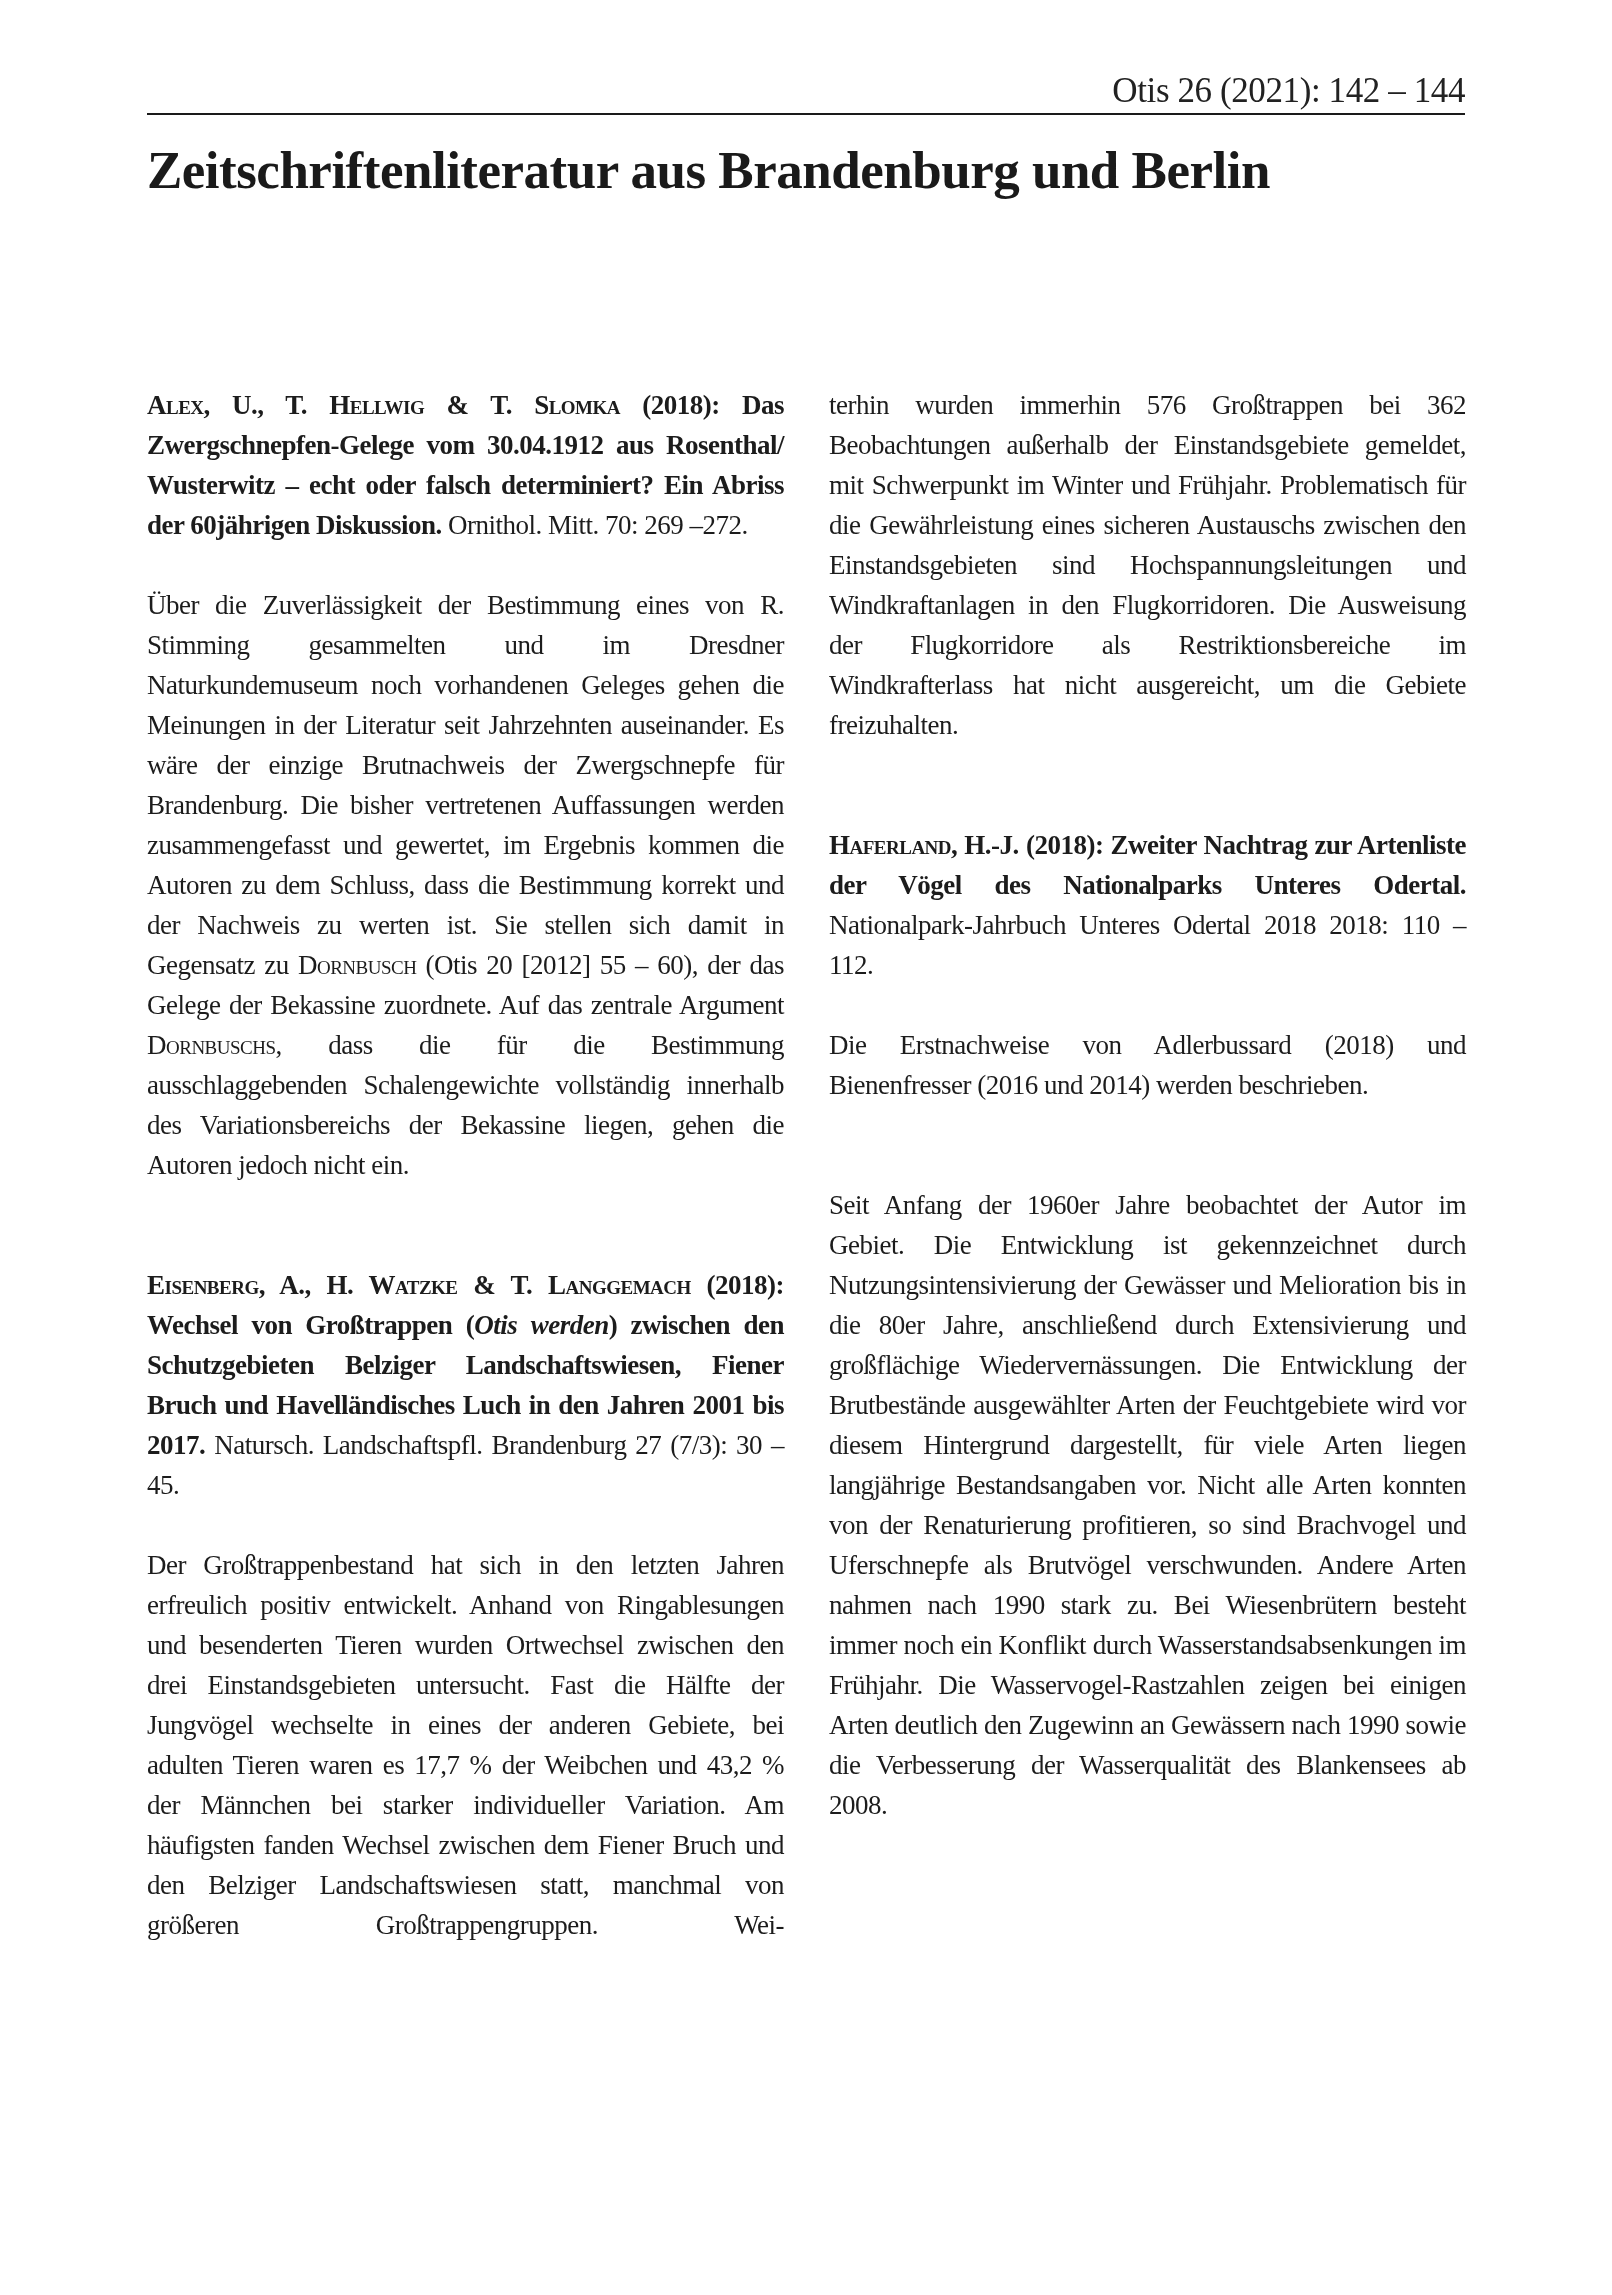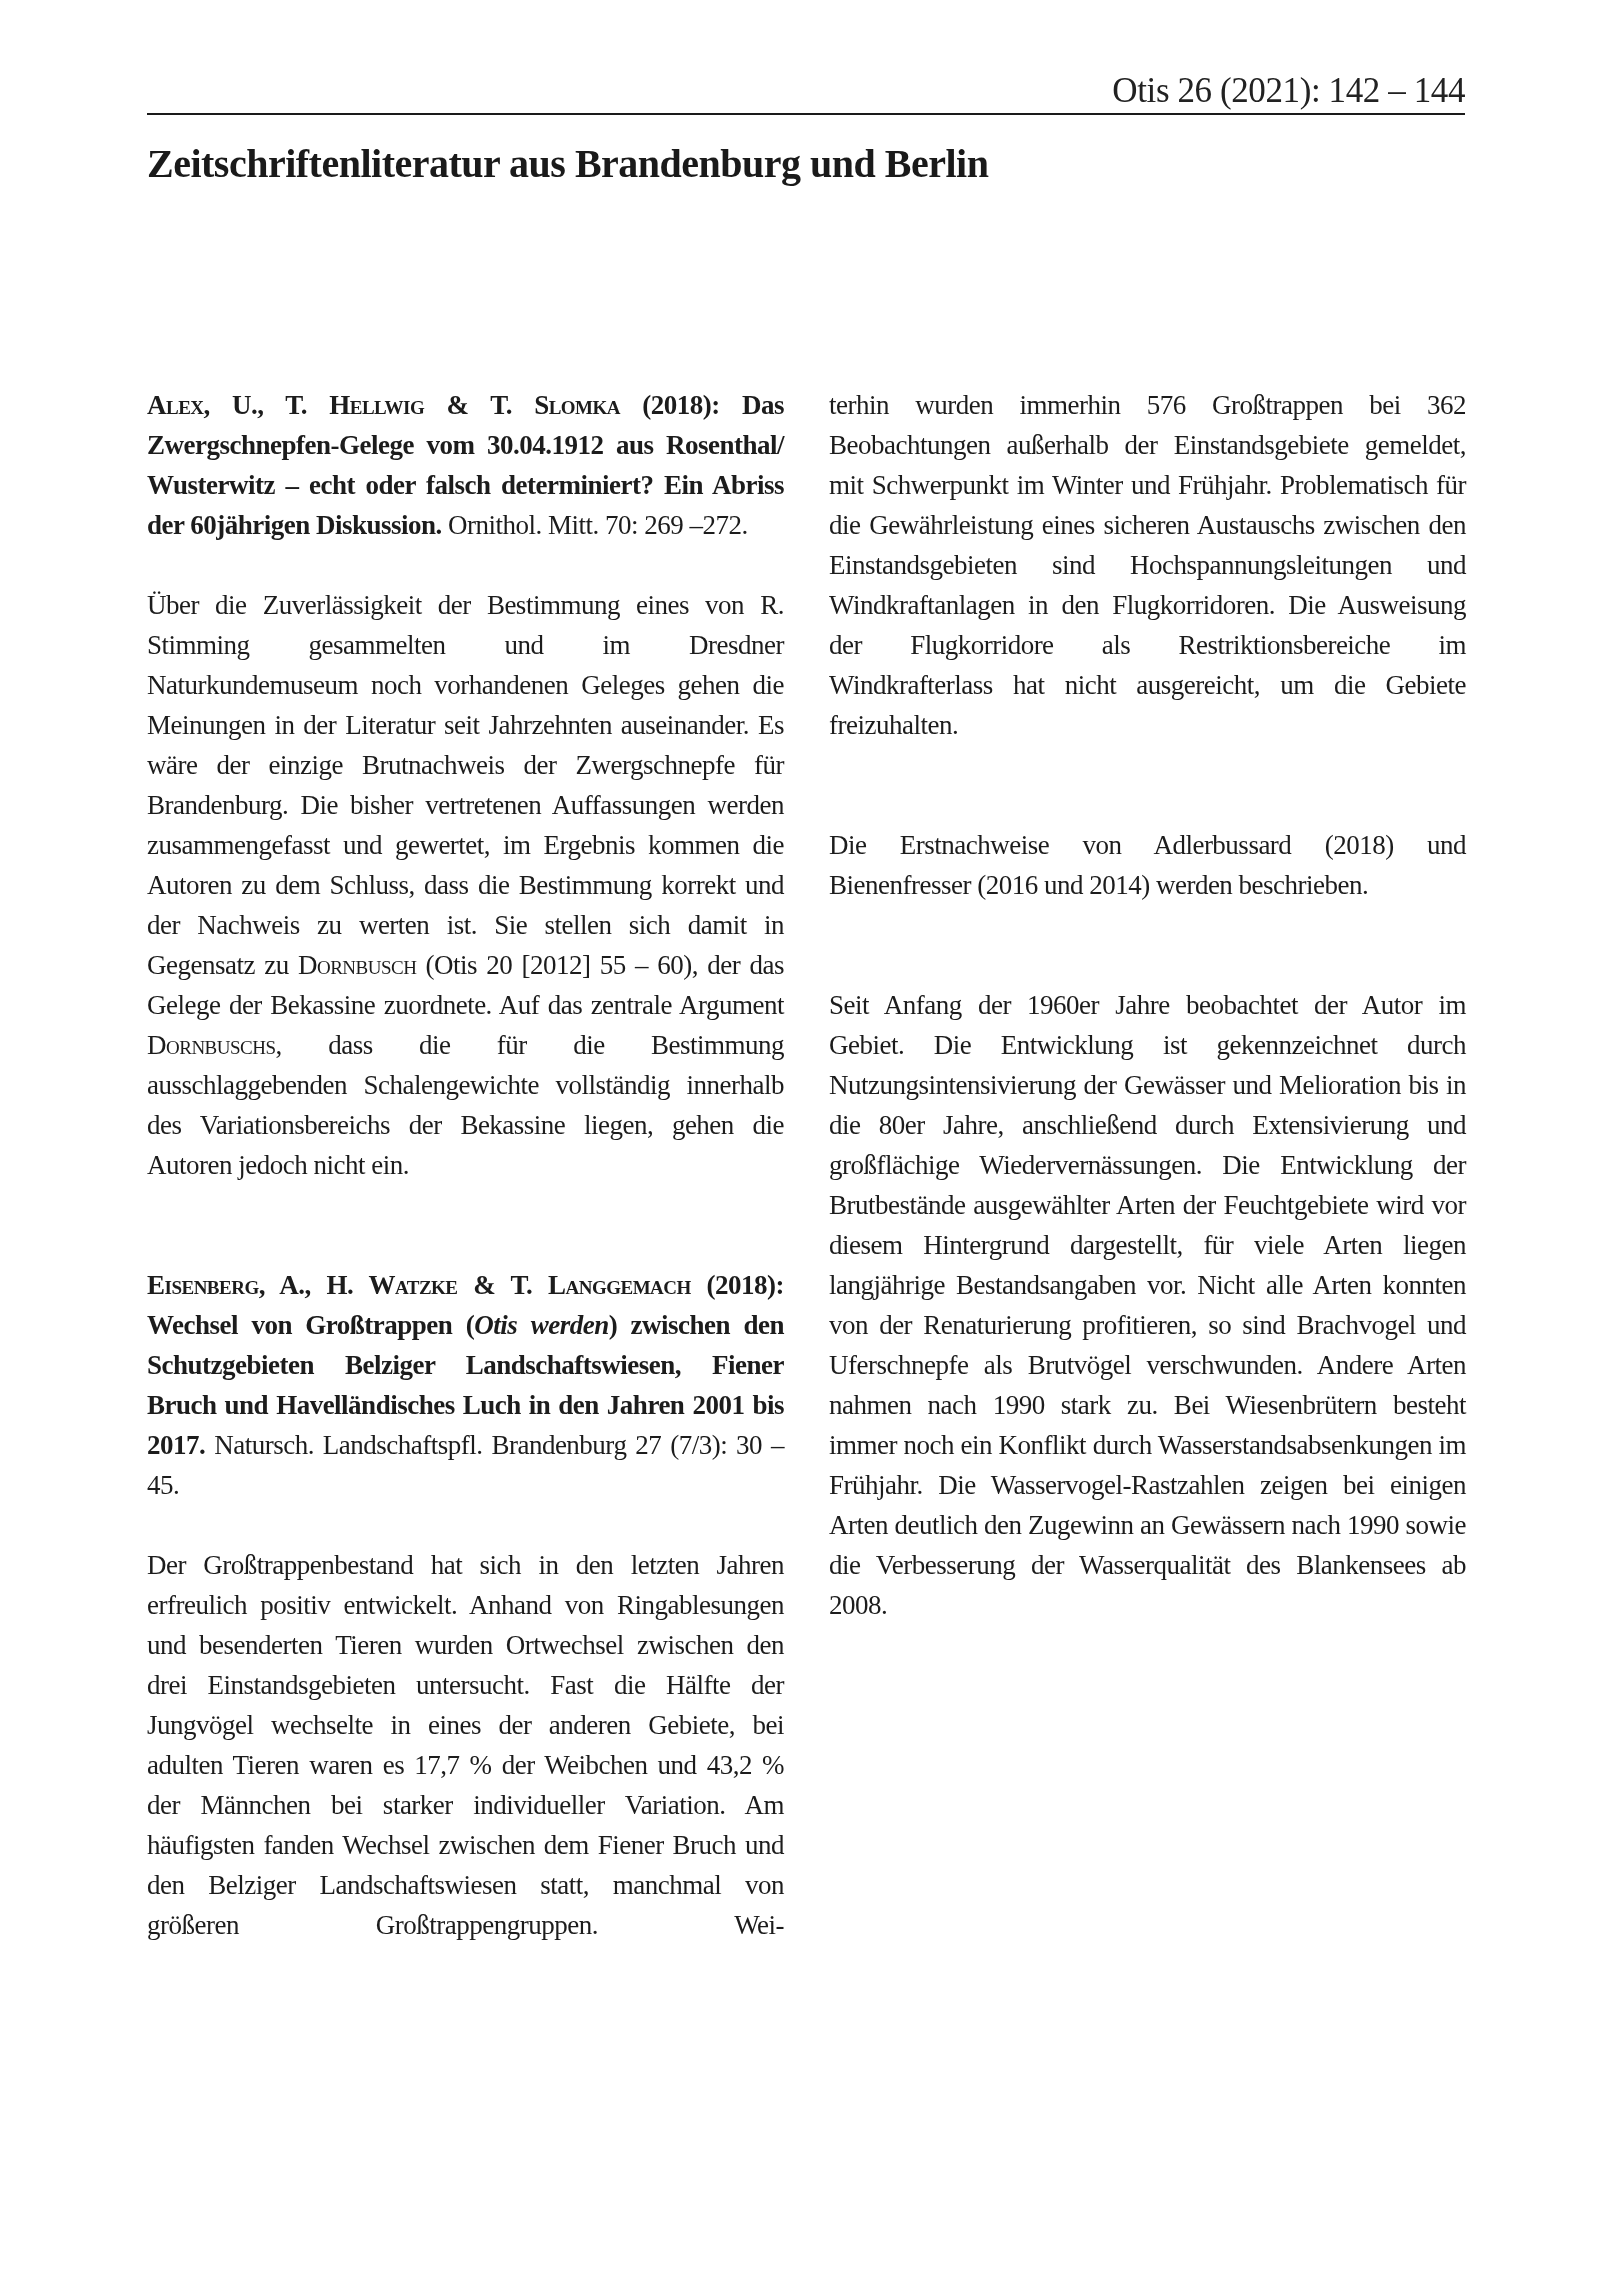--- a/index.html
+++ b/index.html
@@ -11,21 +11,21 @@
   .running-head {
     position: absolute; right: 147px; top: 71px;
     font-size: 35px; letter-spacing: -0.4px; color: #222;
   }
   .head-rule {
     position: absolute; left: 147px; right: 147px; top: 113px;
     height: 2.4px; background: #1a1a1a;
   }
   .section-title {
     position: absolute; left: 147px; top: 140px;
-    font-size: 40px; font-weight: bold; letter-spacing: -0.5px; color: #1a1a1a;
+    font-size: 53px; font-weight: bold; letter-spacing: -0.5px; color: #1a1a1a;
   }
   .col {
     position: absolute; top: 385px; width: 637px;
     font-size: 27px; line-height: 40px; text-align: justify;
     hyphens: auto; letter-spacing: -0.5px;
   }
   .col.left { left: 147px; }
   .col.right { left: 829px; }
   .entry { margin: 0 0 0 0; }
   .citation { margin: 0 0 40px 0; }
@@ -65,20 +65,26 @@
     </p>
     <p style="text-align-last: justify;">Der Großtrappenbestand hat sich in den letzten Jahren erfreulich positiv entwickelt. Anhand von Ringablesungen und besenderten Tieren wurden Ortwechsel zwischen den drei Einstandsgebieten untersucht. Fast die Hälfte der Jungvögel wechselte in eines der anderen Gebiete, bei adulten Tieren waren es 17,7 % der Weibchen und 43,2 % der Männchen bei starker individueller Variation. Am häufigsten fanden Wechsel zwischen dem Fiener Bruch und den Belziger Landschaftswiesen statt, manchmal von größeren Großtrappengruppen. Wei-</p>
   </div>
 </div>
 
 <div class="col right">
 
   <p class="abstract">terhin wurden immerhin 576 Großtrappen bei 362 Beobachtungen außerhalb der Einstandsgebiete gemeldet, mit Schwerpunkt im Winter und Frühjahr. Problematisch für die Gewährleistung eines sicheren Austauschs zwischen den Einstandsgebieten sind Hochspannungsleitungen und Windkraftanlagen in den Flugkorridoren. Die Ausweisung der Flugkorridore als Restriktionsbereiche im Windkrafterlass hat nicht ausgereicht, um die Gebiete freizuhalten.</p>
 
   <div class="entry">
+    <p class="citation">
+      <span class="authors">Haferland, H.-J.</span>
+      <span class="title">(2018):</span>
+      <span class="title">Zweiter Nachtrag zur Artenliste der Vögel des Nationalparks Unteres Odertal.</span>
+      <span class="source">Nationalpark-Jahrbuch Unteres Odertal 2018 2018: 110 –112.</span>
+    </p>
     <p class="abstract">Die Erstnachweise von Adlerbussard (2018) und Bienenfresser (2016 und 2014) werden beschrieben.</p>
   </div>
 
   <div class="entry">
     <p>Seit Anfang der 1960er Jahre beobachtet der Autor im Gebiet. Die Entwicklung ist gekennzeichnet durch Nutzungsintensivierung der Gewässer und Melioration bis in die 80er Jahre, anschließend durch Extensivierung und großflächige Wiedervernässungen. Die Entwicklung der Brutbestände ausgewählter Arten der Feuchtgebiete wird vor diesem Hintergrund dargestellt, für viele Arten liegen langjährige Bestandsangaben vor. Nicht alle Arten konnten von der Renaturierung profitieren, so sind Brachvogel und Uferschnepfe als Brutvögel verschwunden. Andere Arten nahmen nach 1990 stark zu. Bei Wiesenbrütern besteht immer noch ein Konflikt durch Wasserstandsabsenkungen im Frühjahr. Die Wasservogel-Rastzahlen zeigen bei einigen Arten deutlich den Zugewinn an Gewässern nach 1990 sowie die Verbesserung der Wasserqualität des Blankensees ab 2008.</p>
   </div>
 </div>
 
 
 </body></html>

